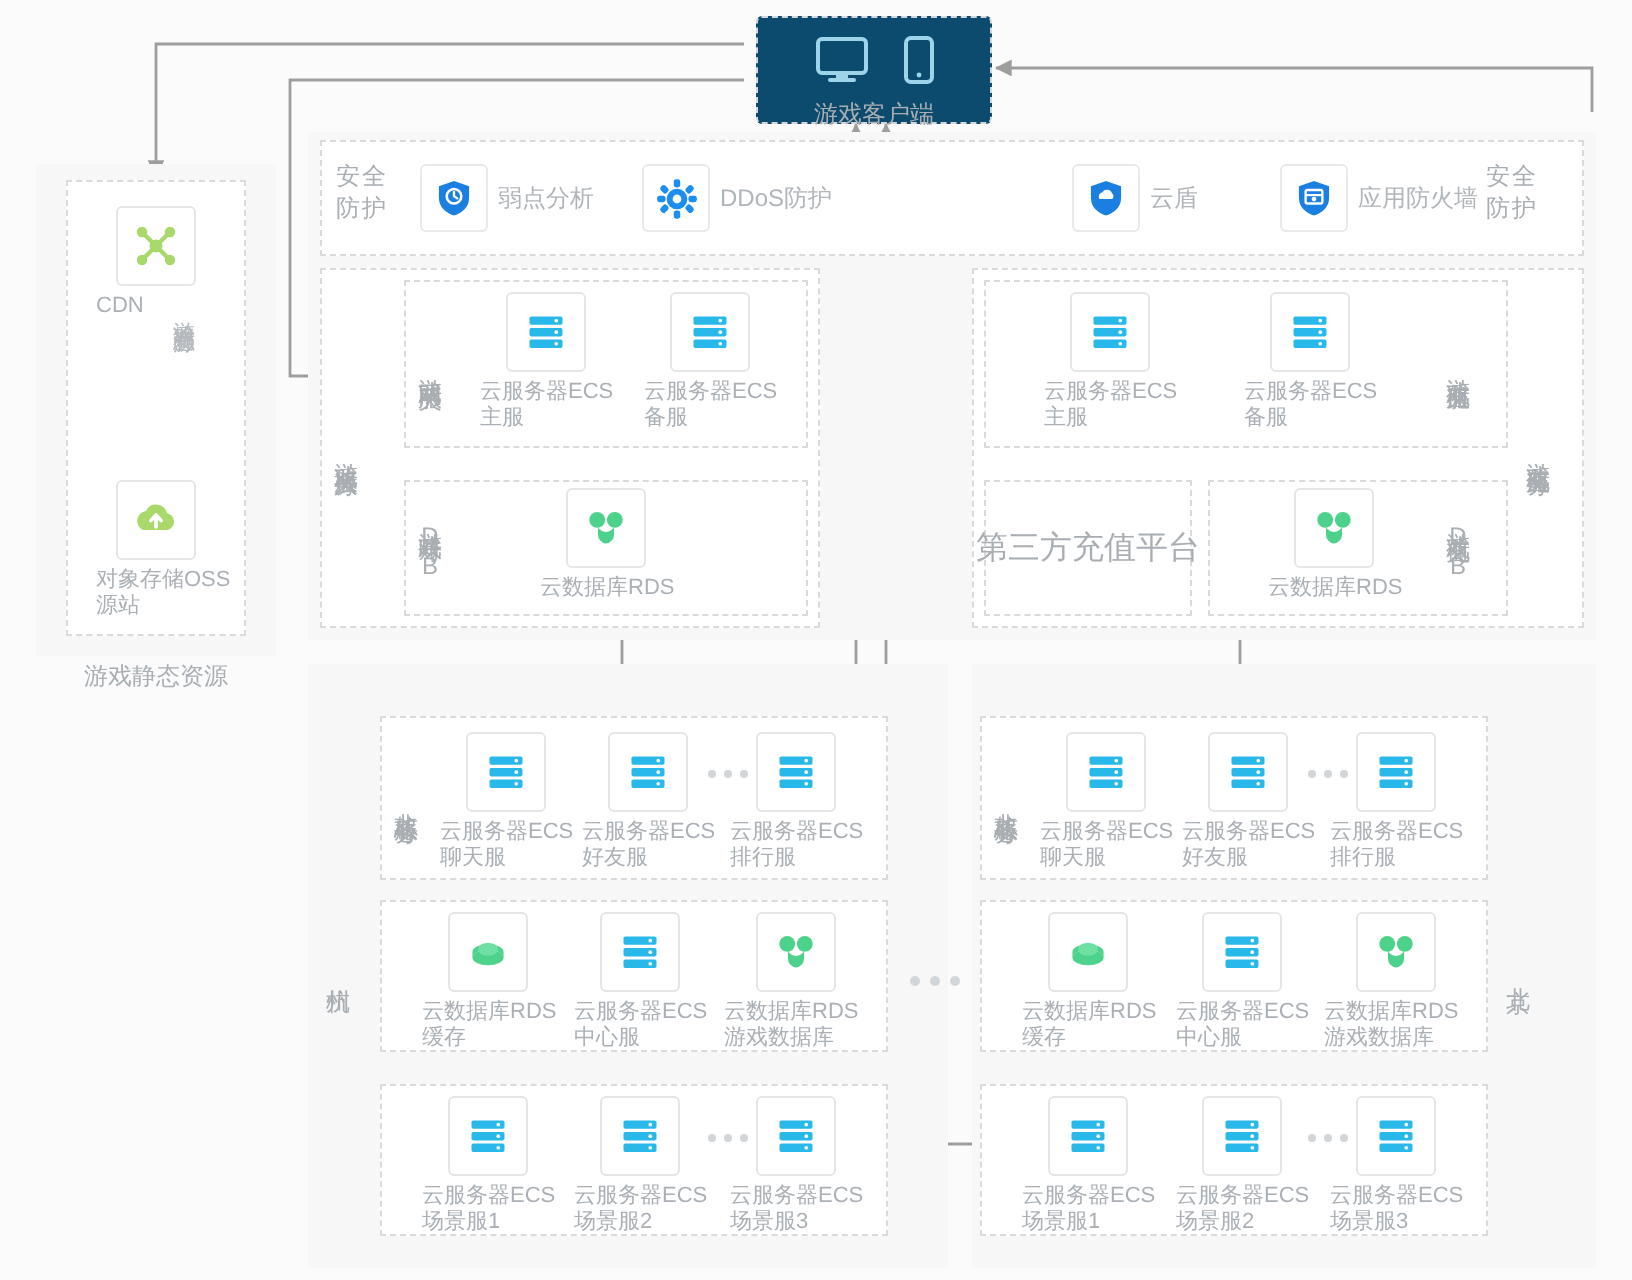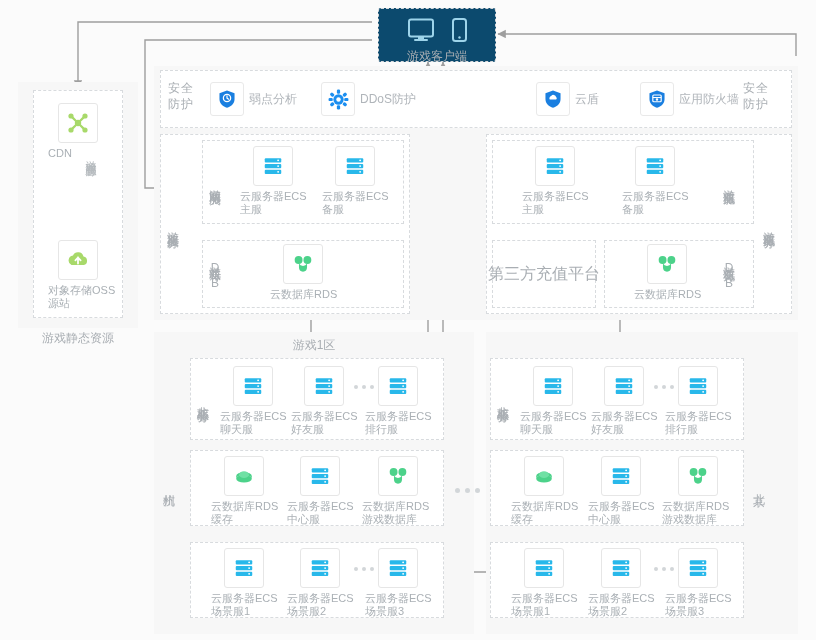--- a/index.html
+++ b/index.html
@@ -354,21 +354,20 @@
       <svg width="22" height="22" viewBox="0 0 24 24">
         <circle cx="7.2" cy="7.6" r="4.3" fill="#4cd28a"></circle>
         <circle cx="16.8" cy="7.6" r="4.3" fill="#4cd28a"></circle>
         <path d="M7.6,11.5 A5,5 0 0,0 16.4,11.5 L16.4,15.5 A5,5 0 0,1 12,20.5 A5,5 0 0,1 7.6,15.5 Z" fill="#4cd28a"></path>
       </svg>
     </div>
     <div class="cap">云数据库RDS</div>
   </div>
 
   <div class="panel-grey" style="left:154px; top:332px; width:320px; height:302px; background:#f7f7f7; border:0;"></div>
-  <div class="hlabel" style="left:154px; top:337px; width:320px; font-size:12px;">游戏1区</div>
   <div class="vlabel" style="left:162px; top:465px; height:40px;">杭州</div>
 
   <div class="dbox" style="left:190px; top:358px; width:254px; height:82px; background:#fff;"></div>
   <div class="vlabel" style="left:196px; top:364px; height:70px;">非核心服务</div>
   <div class="node" style="left:220px; top:366px; width:66px;">
     <div class="iconbox">
       <svg width="22" height="22" viewBox="0 0 24 24">
         <rect x="3" y="3.5" width="18" height="4.6" rx="1" fill="#28b8ea"></rect>
           <rect x="3" y="9.8" width="18" height="4.6" rx="1" fill="#28b8ea"></rect>
           <rect x="3" y="16.1" width="18" height="4.6" rx="1" fill="#28b8ea"></rect>

